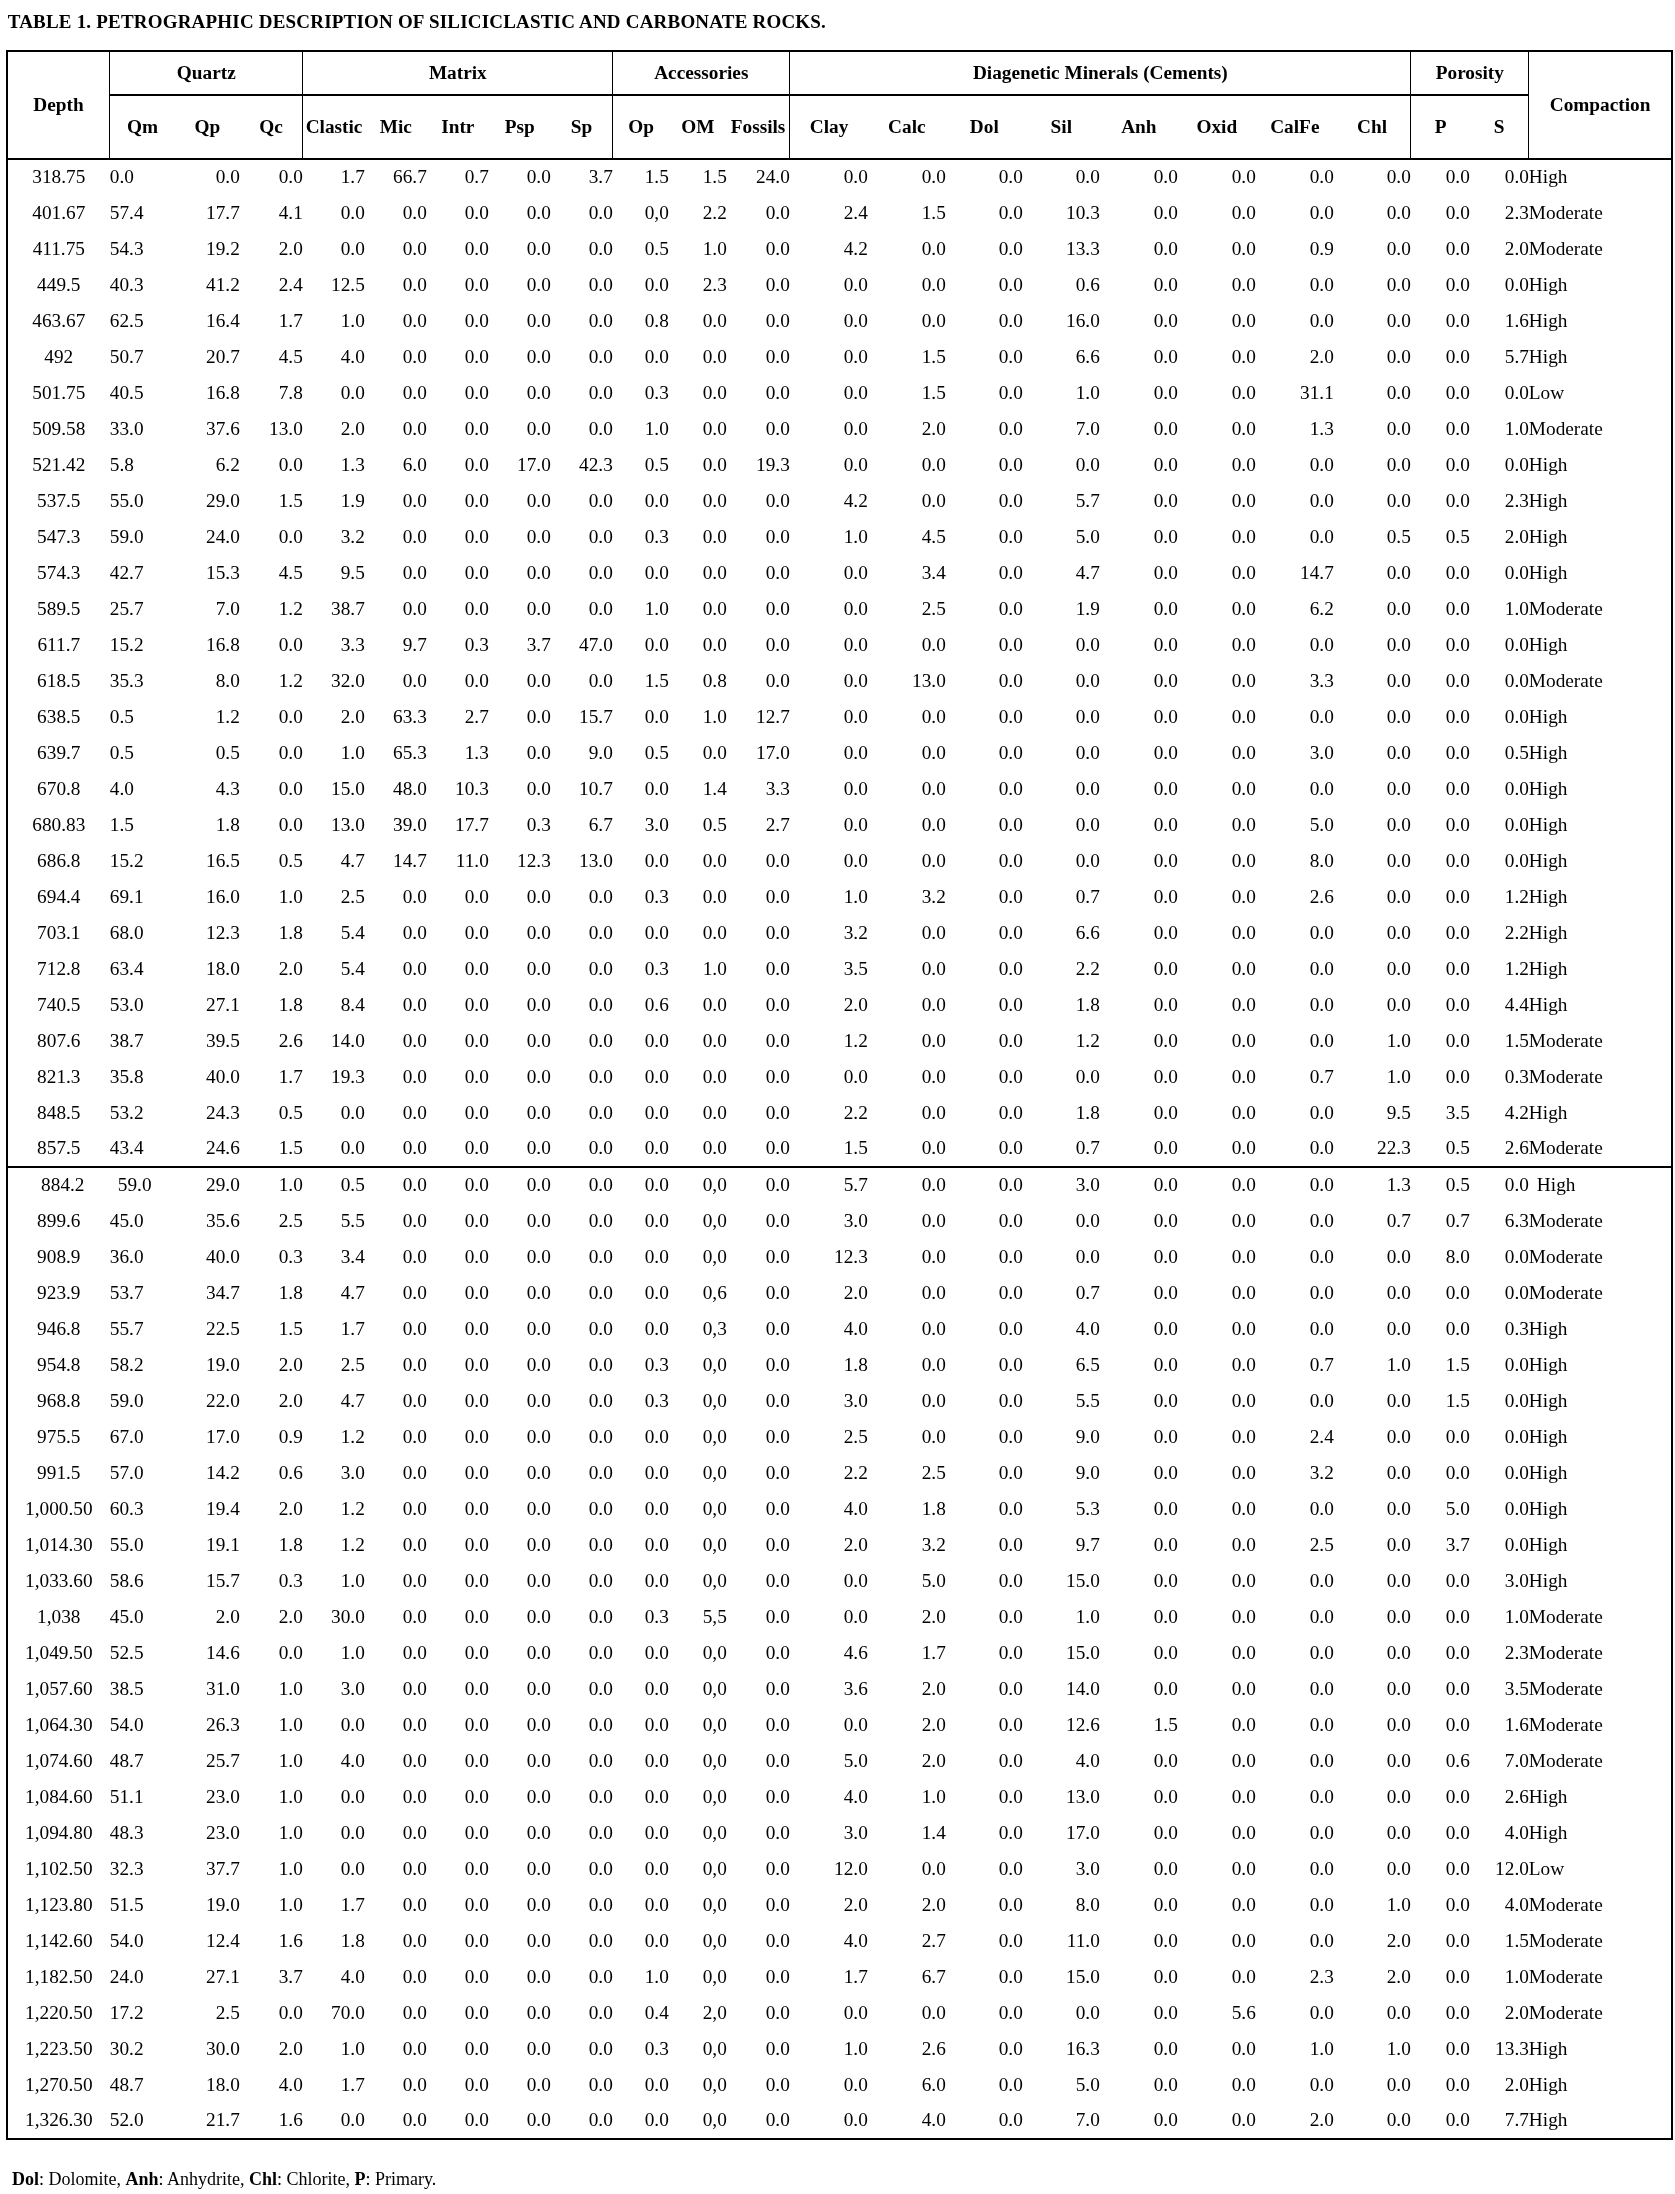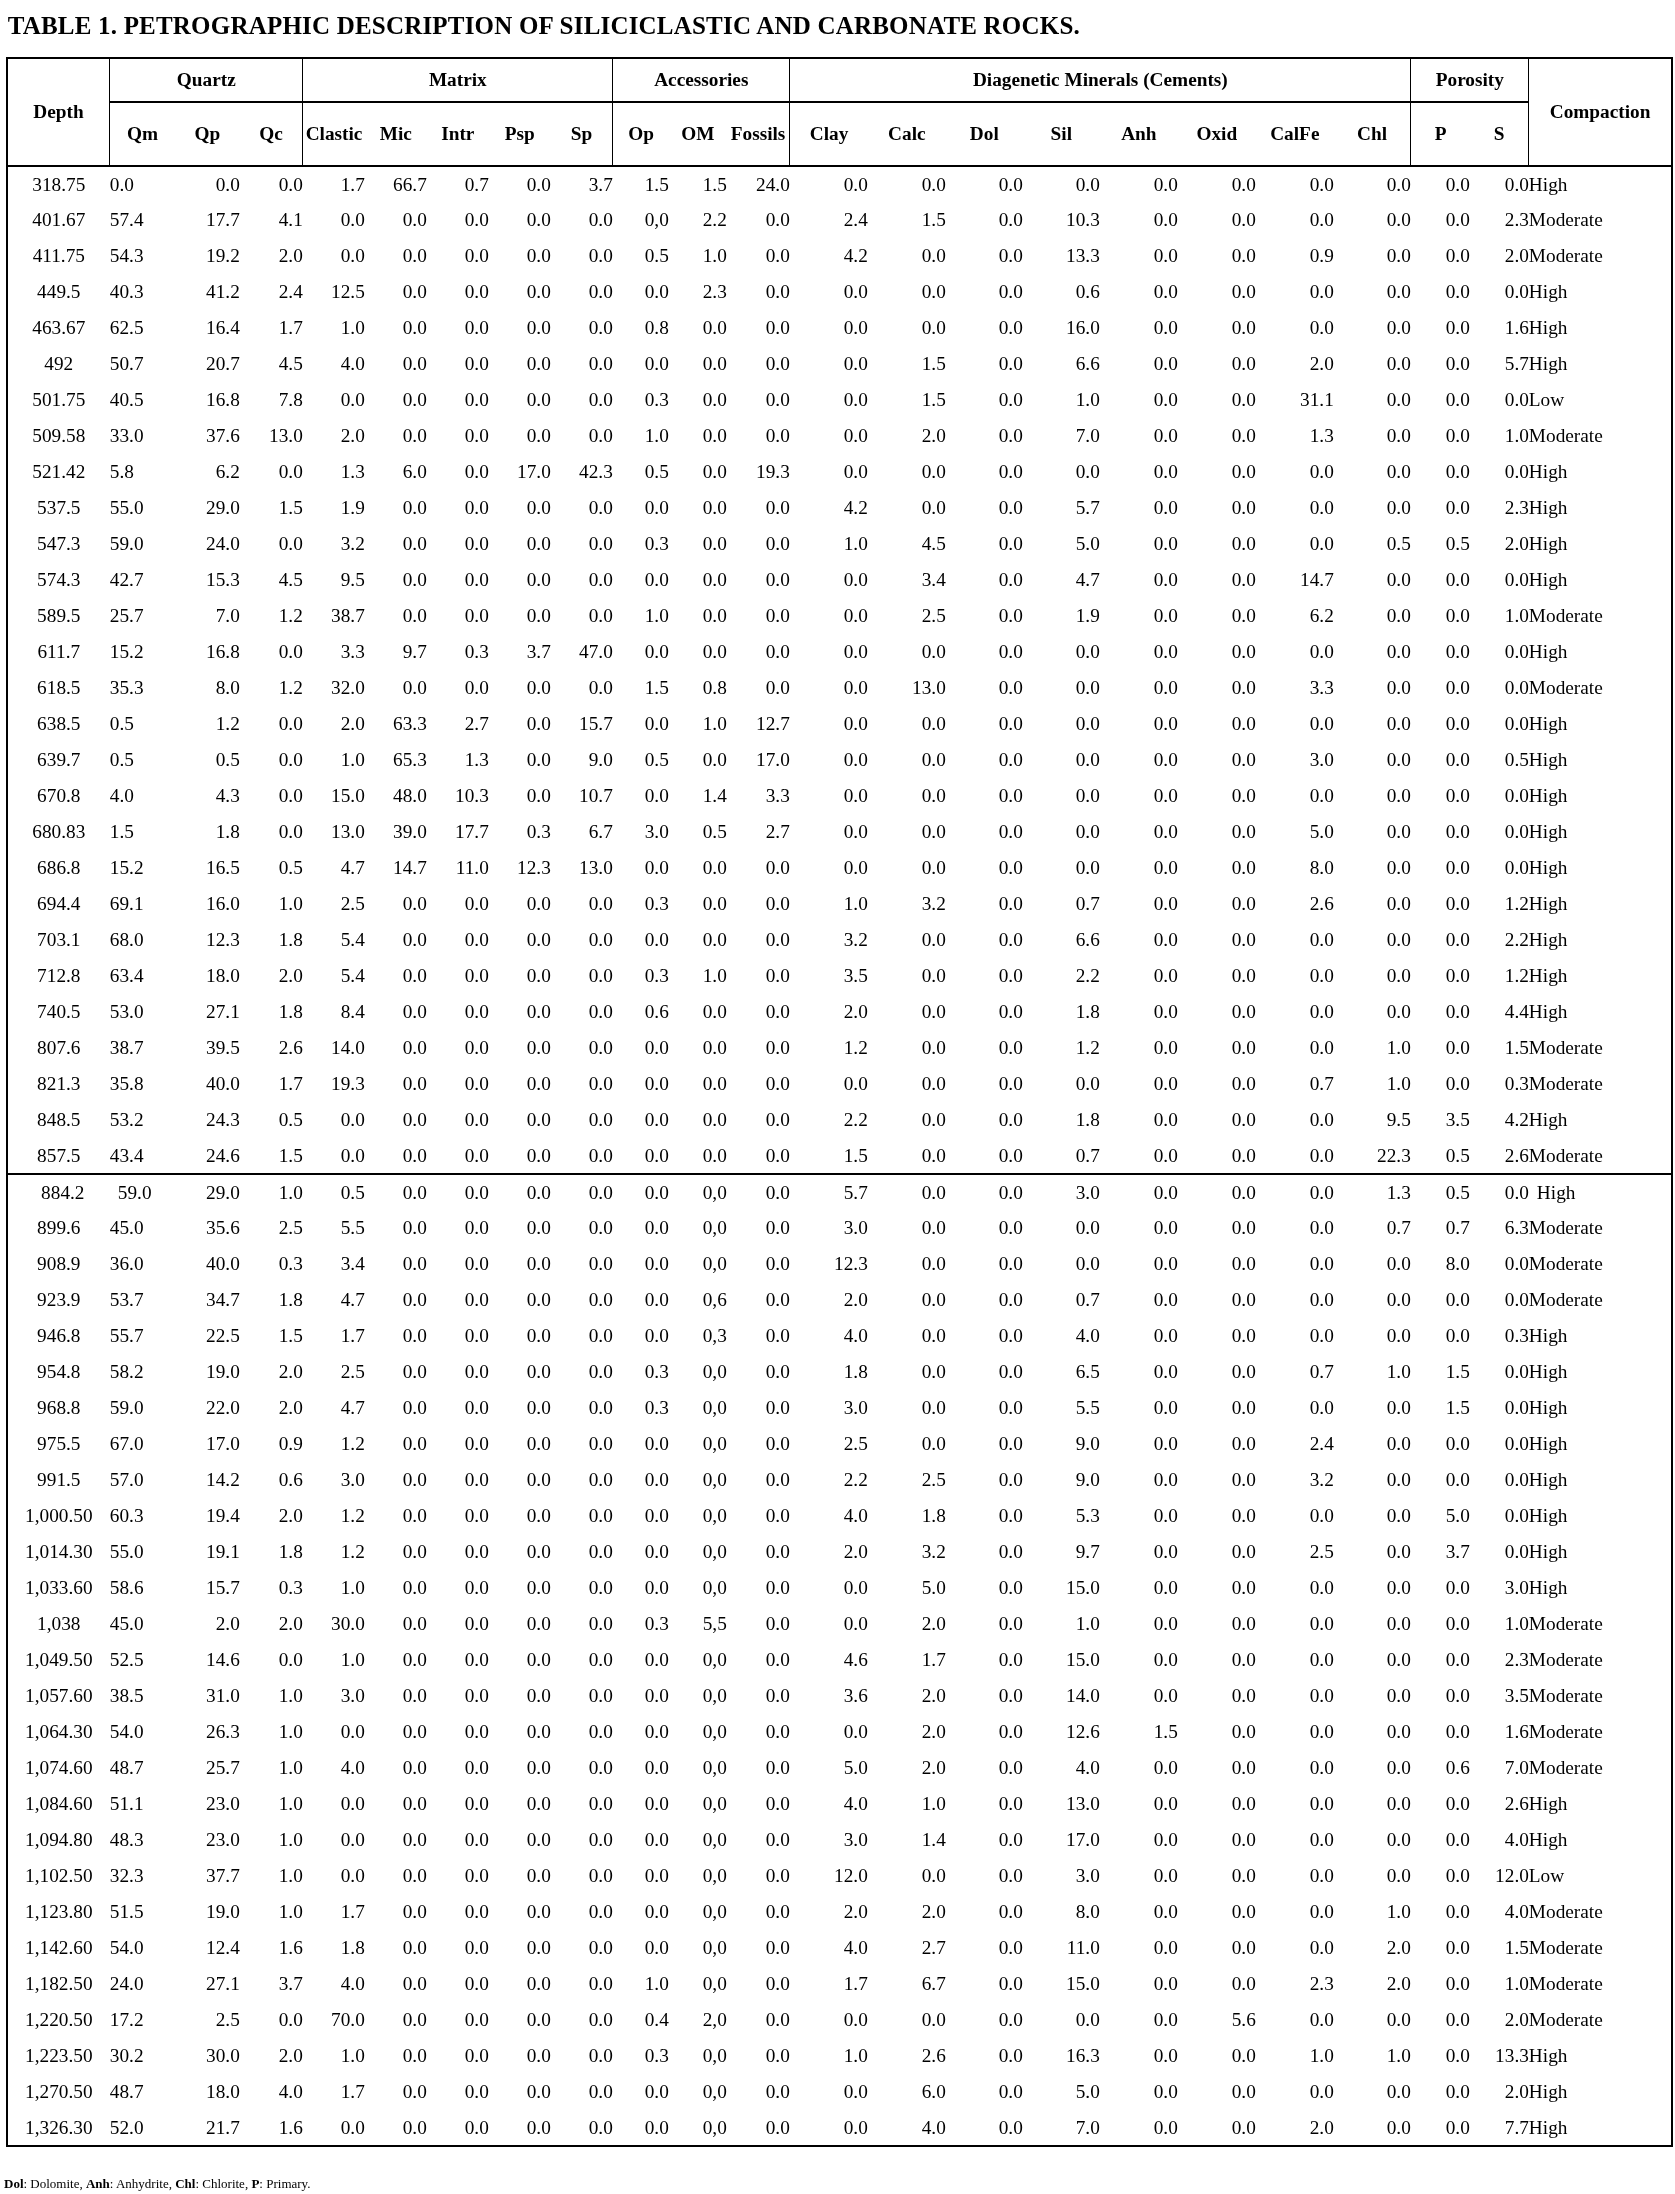--- a/index.html
+++ b/index.html
@@ -6,21 +6,21 @@
   .page {
     position:relative;
     width:1675px; height:2195px;
     background:#ffffff;
     color:#000;
     font-family:"Liberation Serif", serif;
     overflow:hidden;
   }
   .title {
     font-weight:bold;
-    font-size:25px;
+    font-size:19px;
     line-height:1.25;
     padding:9.7px 0 0 7.7px;
     letter-spacing:0.2px;
   }
   table.ptable {
     border-collapse:collapse;
     table-layout:fixed;
     width:1665px;
     margin:16.4px 0 0 5.8px;
     border:2.9px solid #000;
@@ -56,22 +56,22 @@
   .c4, .c5, .c6, .c7, .c8 { text-align:right; padding-right:13.5px; }
   .c9  { text-align:right; padding-right:21px; }
   .c10 { text-align:right; padding-right:15.4px; }
   .c11 { text-align:right; padding-right:11.6px; }
   .c12, .c13, .c14, .c15, .c16, .c17, .c19 { text-align:right; padding-right:27px; }
   .c18 { text-align:right; padding-right:23px; }
   .c20, .c21 { text-align:right; padding-right:23px; }
   .c22 { text-align:left; padding-left:9.7px;margin-top:8px; }
 
   .footnote {
-    font-size:13px;
-    margin:29px 0 0 4px;
+    font-size:18px;
+    margin:29px 0 0 12px;
   }
   .footnote .ab { font-weight:bold; }
 </style>
 </head>
 <body>
 
 <div class="page">
 
   <div class="title">TABLE 1. PETROGRAPHIC DESCRIPTION OF SILICICLASTIC AND CARBONATE ROCKS.</div>
 

